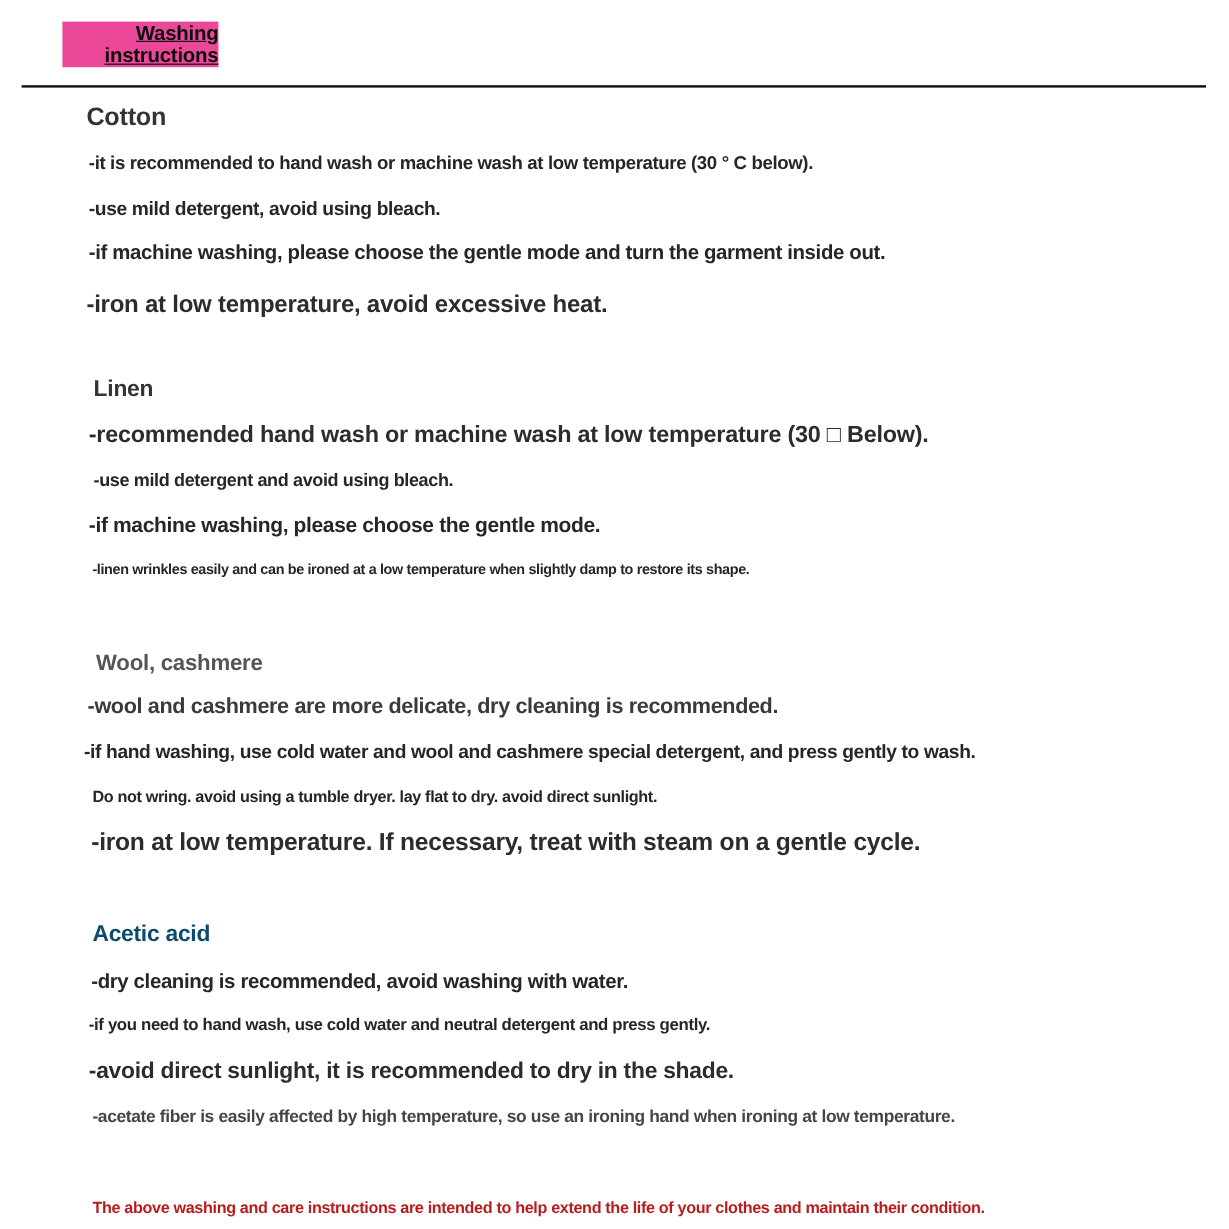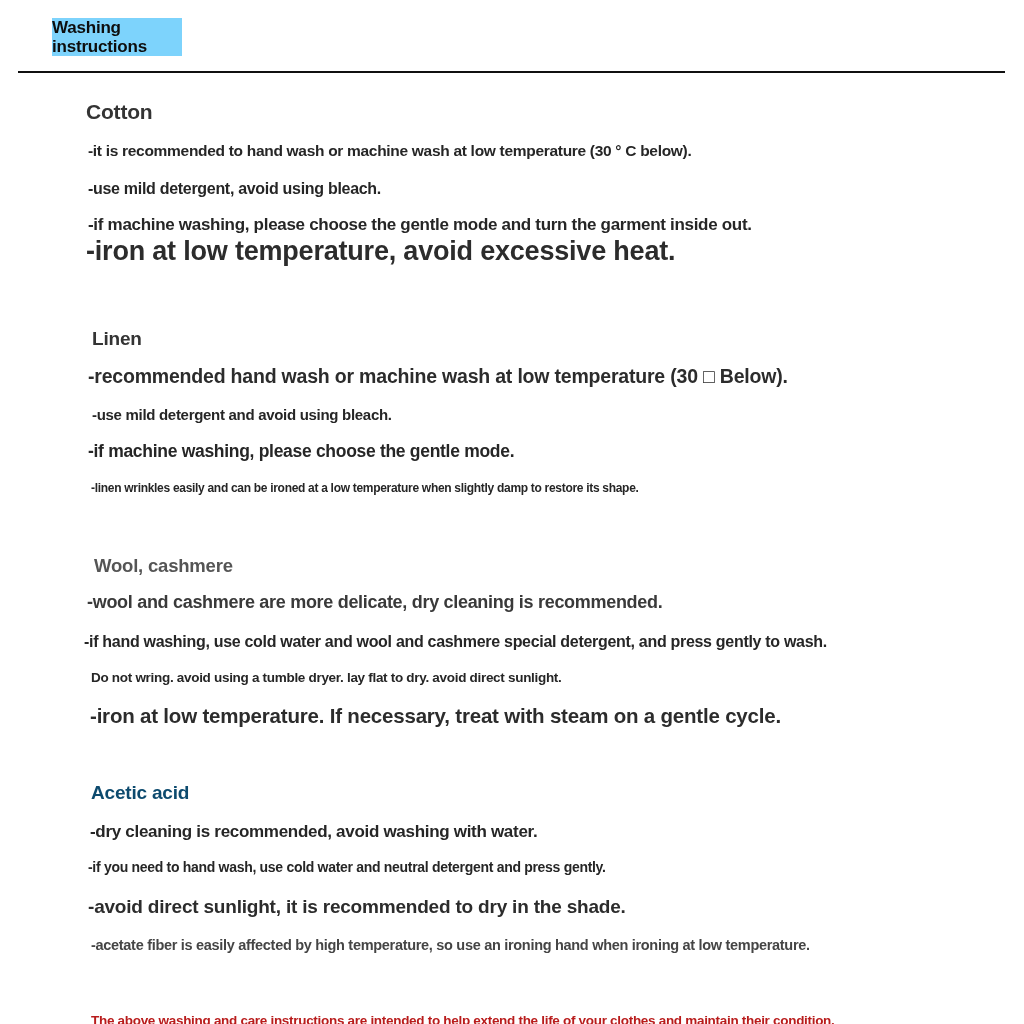--- a/index.html
+++ b/index.html
@@ -4,30 +4,31 @@
 <style>
   html,body{margin:0;padding:0;}
   body{
     width:1024px;height:1024px;position:relative;overflow:hidden;
     background:#ffffff;
     font-family:"Liberation Sans","DejaVu Sans",sans-serif;
     color:#2b2b2b;
   }
   .page-header{
     position:absolute;top:18px;left:52px;width:130px;
-    text-align:left;font-weight:bold;color:#0d0d0d;
-    background:#7dd3fc;
+    text-align:right;font-weight:bold;color:#0d0d0d;
+    background:#ec4899;
+    text-decoration:underline;
   }
   .page-header .hline{font-size:17px;line-height:19px;letter-spacing:-0.2px;}
   .rule{
     position:absolute;top:71px;left:18px;width:987px;
     border-top:2.6px solid #101010;height:0;
   }
   .txt{
-    position:absolute;left:72px;margin:16px;white-space:nowrap;
+    position:absolute;left:72px;margin:2px;white-space:nowrap;
     font-weight:700;letter-spacing:-0.3px;line-height:1.2;color:#262626;
   }
   .sec-heading{left:70px;letter-spacing:-0.2px;}
   .h-dark{color:#343434;}
   .h-gray{color:#555555;}
   .h-gray2{color:#0c4a6e;}
   .big{letter-spacing:-0.2px;color:#2c2c2c;}
   .soft{color:#454545;font-weight:600;}
   .footer-note{color:#b91c1c;}
 </style>
@@ -38,21 +39,21 @@
   <div class="hline">Washing</div>
   <div class="hline">instructions</div>
 </div>
 
 <div class="rule"></div>
 
 <h2 class="txt sec-heading h-dark" style="top:83px;font-size:21px;">Cotton</h2>
 <p class="txt" style="top:126px;font-size:15.5px;">-it is recommended to hand wash or machine wash at low temperature (30 ° C below).</p>
 <p class="txt" style="top:163px;font-size:16px;">-use mild detergent, avoid using bleach.</p>
 <p class="txt" style="top:199px;font-size:17px;">-if machine washing, please choose the gentle mode and turn the garment inside out.</p>
-<p class="txt big" style="top:219px;font-size:27px;left:70px;">-iron at low temperature, avoid excessive heat.</p>
+<p class="txt big" style="top:240px;font-size:20px;left:70px;">-iron at low temperature, avoid excessive heat.</p>
 
 <h2 class="txt sec-heading h-dark" style="top:312px;font-size:19px;left:76px;">Linen</h2>
 <p class="txt big" style="top:349px;font-size:19.5px;">-recommended hand wash or machine wash at low temperature (30 □ Below).</p>
 <p class="txt" style="top:390px;font-size:15px;left:76px;">-use mild detergent and avoid using bleach.</p>
 <p class="txt" style="top:425px;font-size:17.5px;">-if machine washing, please choose the gentle mode.</p>
 <p class="txt" style="top:465px;font-size:12px;left:75px;">-linen wrinkles easily and can be ironed at a low temperature when slightly damp to restore its shape.</p>
 
 <h2 class="txt sec-heading h-gray" style="top:539px;font-size:18.5px;left:78px;">Wool, cashmere</h2>
 <p class="txt" style="top:576px;font-size:18px;left:71px;color:#3a3a3a;">-wool and cashmere are more delicate, dry cleaning is recommended.</p>
 <p class="txt" style="top:616px;font-size:16px;left:68px;">-if hand washing, use cold water and wool and cashmere special detergent, and press gently to wash.</p>

